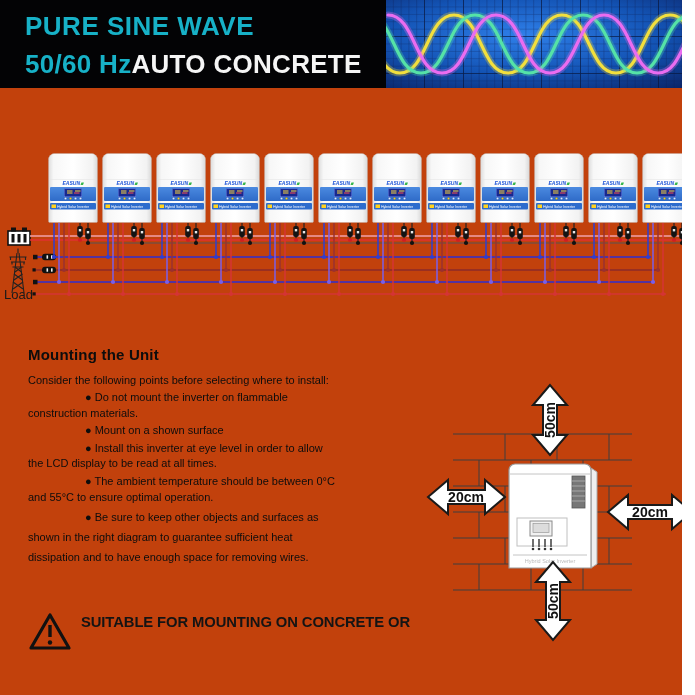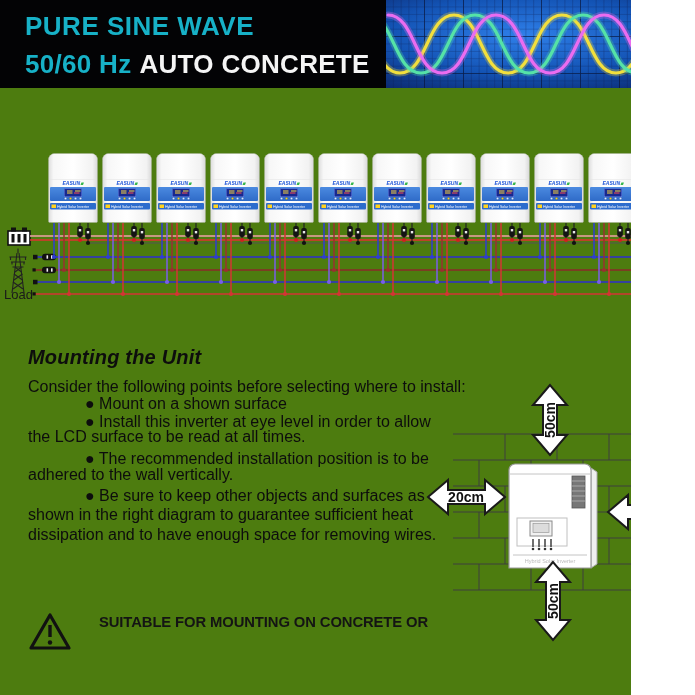--- a/index.html
+++ b/index.html
@@ -1,25 +1,25 @@
 <!DOCTYPE html>
 <html><head>
 <meta charset="utf-8">
 <style>
   html,body{margin:0;padding:0;}
-  .page{position:relative;width:631px;height:695px;background:#4d7c0f;overflow:hidden;
+  .page{position:relative;width:682px;height:695px;background:#c2410c;overflow:hidden;
         font-family:"Liberation Sans",sans-serif;}
 
   
   .header{position:absolute;left:0;top:0;width:695px;height:88px;background:#030305;}
   .h-line1{position:absolute;left:25px;top:13px;font-weight:bold;font-size:26px;line-height:1;
            color:#17b1c7;letter-spacing:.5px;white-space:nowrap;}
   .h-line2{position:absolute;left:25px;top:51px;font-weight:bold;font-size:26px;line-height:1;
            color:#f5f5f5;letter-spacing:.3px;white-space:nowrap;}
-  .h-line2 .accent{color:#17b1c7;margin-right:8px;}
+  .h-line2 .accent{color:#17b1c7;}
   .wave-panel{position:absolute;left:386px;top:0;width:309px;height:88px;}
 
   
   .wiring-svg{position:absolute;left:0;top:140px;width:695px;height:170px;}
   .inv-row{position:absolute;left:48px;top:153px;width:644px;height:70px;display:flex;gap:4px;}
   .inverter{position:relative;width:50px;height:70px;flex:0 0 50px;}
   .inv-inner{position:absolute;left:0;top:0;width:100px;height:140px;transform:scale(.5);
              transform-origin:0 0;box-sizing:border-box;border:1px solid #c6c6c6;
              border-radius:15px 15px 5px 5px;
              background:linear-gradient(90deg,#dcdcdc 0%,#f7f7f7 10%,#ffffff 50%,#f2f2f2 90%,#d8d8d8 100%);}
@@ -38,32 +38,32 @@
   .inv-buttons i{display:block;width:4px;height:4px;border-radius:50%;background:#dce8ff;
             border:1px solid #1d4fa8;}
   .inv-buttons i.y{background:#ffd21e;}
   .inv-strip{position:absolute;top:99px;left:3px;right:3px;height:13px;border-radius:2px;
             background:#2d6ccd;color:#fff;font-size:7px;line-height:13px;text-align:center;
             white-space:nowrap;overflow:hidden;}
   .inv-strip::before{content:"";position:absolute;left:3px;top:3px;width:9px;height:7px;background:#ffd21e;}
 
   
   .mounting{position:absolute;left:28px;top:346px;width:440px;color:#0d0d0d;}
-  .mounting h2{margin:0 0 10px 0;font-size:20px;letter-spacing:.2px;font-weight:bold;font-style:italic;}
-  .mounting p{margin:0 0 1.5px 0;font-size:16px;line-height:15.8px;white-space:pre-line;}
+  .mounting h2{margin:0 0 10px 0;font-size:15px;letter-spacing:.2px;font-weight:bold;}
+  .mounting p{margin:0 0 1.5px 0;font-size:11px;line-height:15.8px;white-space:pre-line;}
   .mounting p.bullet{text-indent:57px;}
   .mounting p.mt{margin-top:6px;}
   .mounting p.bullet-last{line-height:19.6px;margin-top:3px;}
 
   
   .clearance-svg{position:absolute;left:420px;top:372px;width:275px;height:288px;}
   .clearance-svg text{font-family:"Liberation Sans",sans-serif;}
 
   
-  .warning{position:absolute;left:28px;top:612px;width:580px;display:flex;gap:27px;align-items:flex-start;}
+  .warning{position:absolute;left:28px;top:612px;width:580px;display:flex;gap:9px;align-items:flex-start;}
   .warning .w-text{font-weight:bold;font-size:14.8px;line-height:21px;color:#141414;letter-spacing:-.1px;}
 </style>
 </head>
 <body>
 
 <div class="page">
 
   <div class="header">
     <div class="h-line1">PURE SINE WAVE</div>
     <div class="h-line2">
@@ -606,25 +606,27 @@
         <div class="inv-strip">
           <span>Hybrid Solar Inverter</span>
         </div>
       </div>
     </div>
     </div>
 
   <div class="mounting">
     <h2>Mounting the Unit</h2>
     <p class="intro">Consider the following points before selecting where to install:</p>
+    <p class="bullet">●  Do not mount the inverter on flammable
+construction materials.</p>
     <p class="bullet">●  Mount on a shown surface</p>
     <p class="bullet">●  Install this inverter at eye level in order to allow
-the LCD surface to be read at all times.</p>
-    <p class="bullet mt">●  The recommended installation position is to be
-adhered to the wall vertically.</p>
+the LCD display to be read at all times.</p>
+    <p class="bullet">●  The ambient temperature should be between 0°C
+and 55°C to ensure optimal operation.</p>
     <p class="bullet bullet-last">●  Be sure to keep other objects and surfaces as
 shown in the right diagram to guarantee sufficient heat
 dissipation and to have enough space for removing wires.</p>
   </div>
 
   <svg class="clearance-svg" viewBox="0 0 275 288">
 
     <g stroke="#3f3f3f" stroke-width="1" fill="none">
       <path d="M33 62H212 M33 88H212 M33 114H212 M33 140H212 M33 166H212 M33 192H212 M33 218H212"></path>
       <path d="M85 62V88 M137 62V88 M189 62V88 M59 88V114 M111 88V114 M163 88V114 M85 114V140 M137 114V140 M189 114V140 M59 140V166 M111 140V166 M163 140V166 M85 166V192 M137 166V192 M189 166V192 M59 192V218 M111 192V218 M163 192V218"></path>

